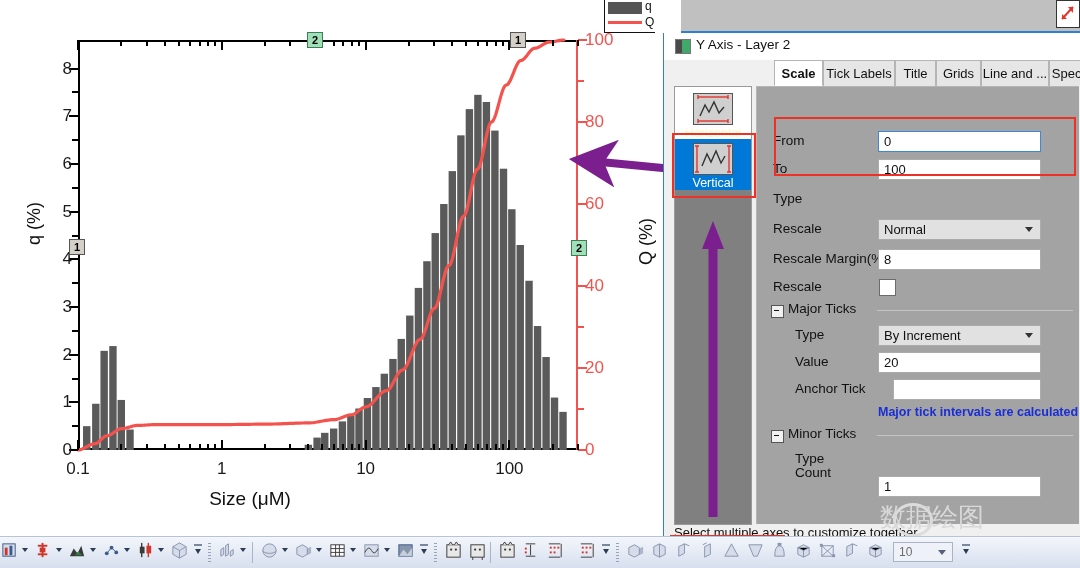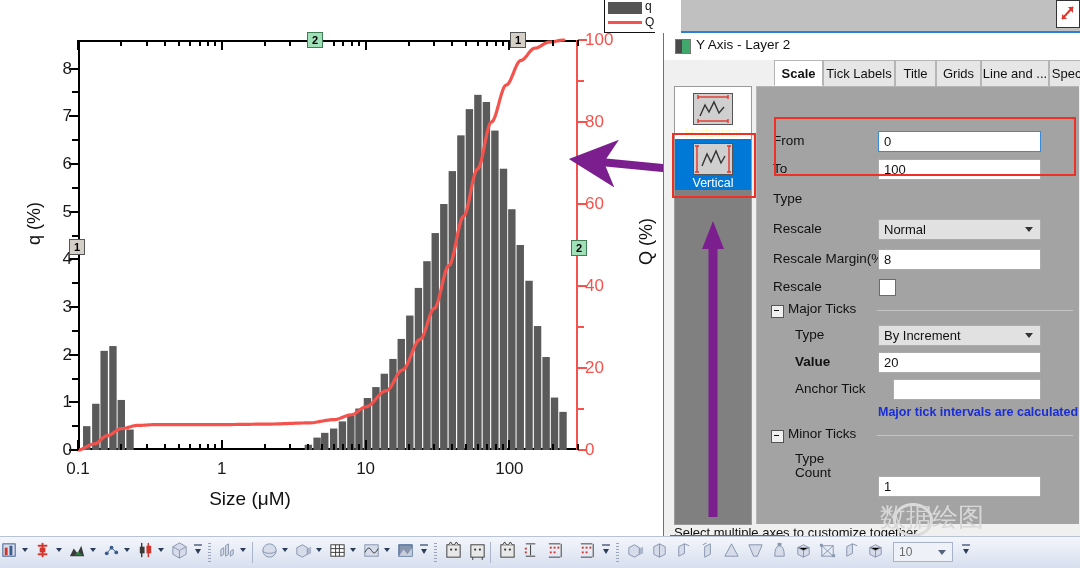--- a/index.html
+++ b/index.html
@@ -462,21 +462,21 @@
     <div class="grp-tog" style="left:14px;top:218px;"></div>
     <div class="grp-title" style="left:31px;top:214px;">Major Ticks</div>
     <div class="grp-rule" style="left:120px;top:223px;width:196px;"></div>
 
     <div class="rlabel" style="left:38px;top:236px;">Type</div>
     <div class="rcombo" style="left:121px;top:238px;width:163px;">
       <span>By Increment</span>
       <span class="car"></span>
     </div>
 
-    <div class="rlabel" style="left:38px;top:263px;font-weight:bold;">Value</div>
+    <div class="rlabel" style="left:38px;top:263px;">Value</div>
     <div class="rinput" style="left:121px;top:265px;width:163px;">20</div>
 
     <div class="rlabel" style="left:38px;top:290px;">Anchor Tick</div>
     <div class="rinput" style="left:136px;top:292px;width:148px;"></div>
 
     <div class="note-blue" style="left:121px;top:318px;">Major tick intervals are calculated from Anchor Ti</div>
 
     <div class="grp-tog" style="left:14px;top:343px;"></div>
     <div class="grp-title" style="left:31px;top:339px;">Minor Ticks</div>
     <div class="grp-rule" style="left:120px;top:348px;width:196px;"></div>

